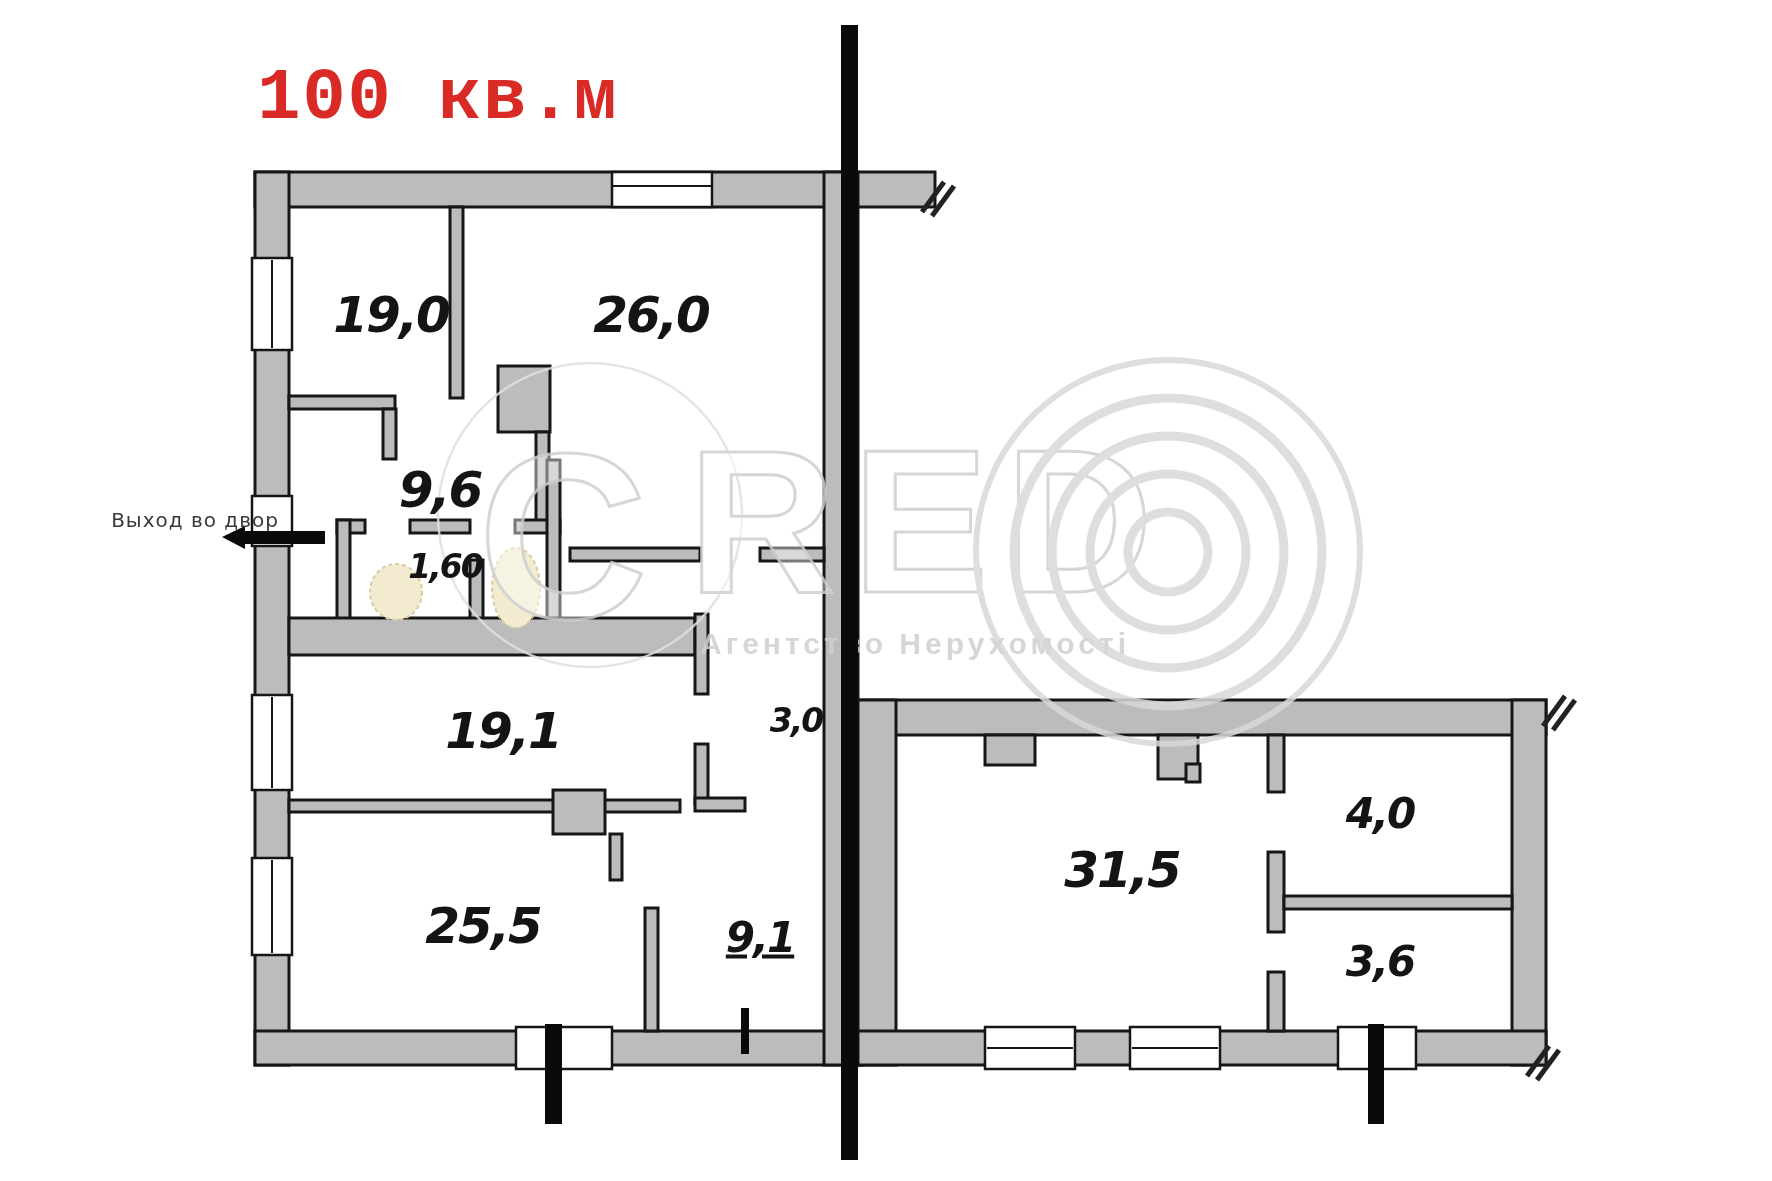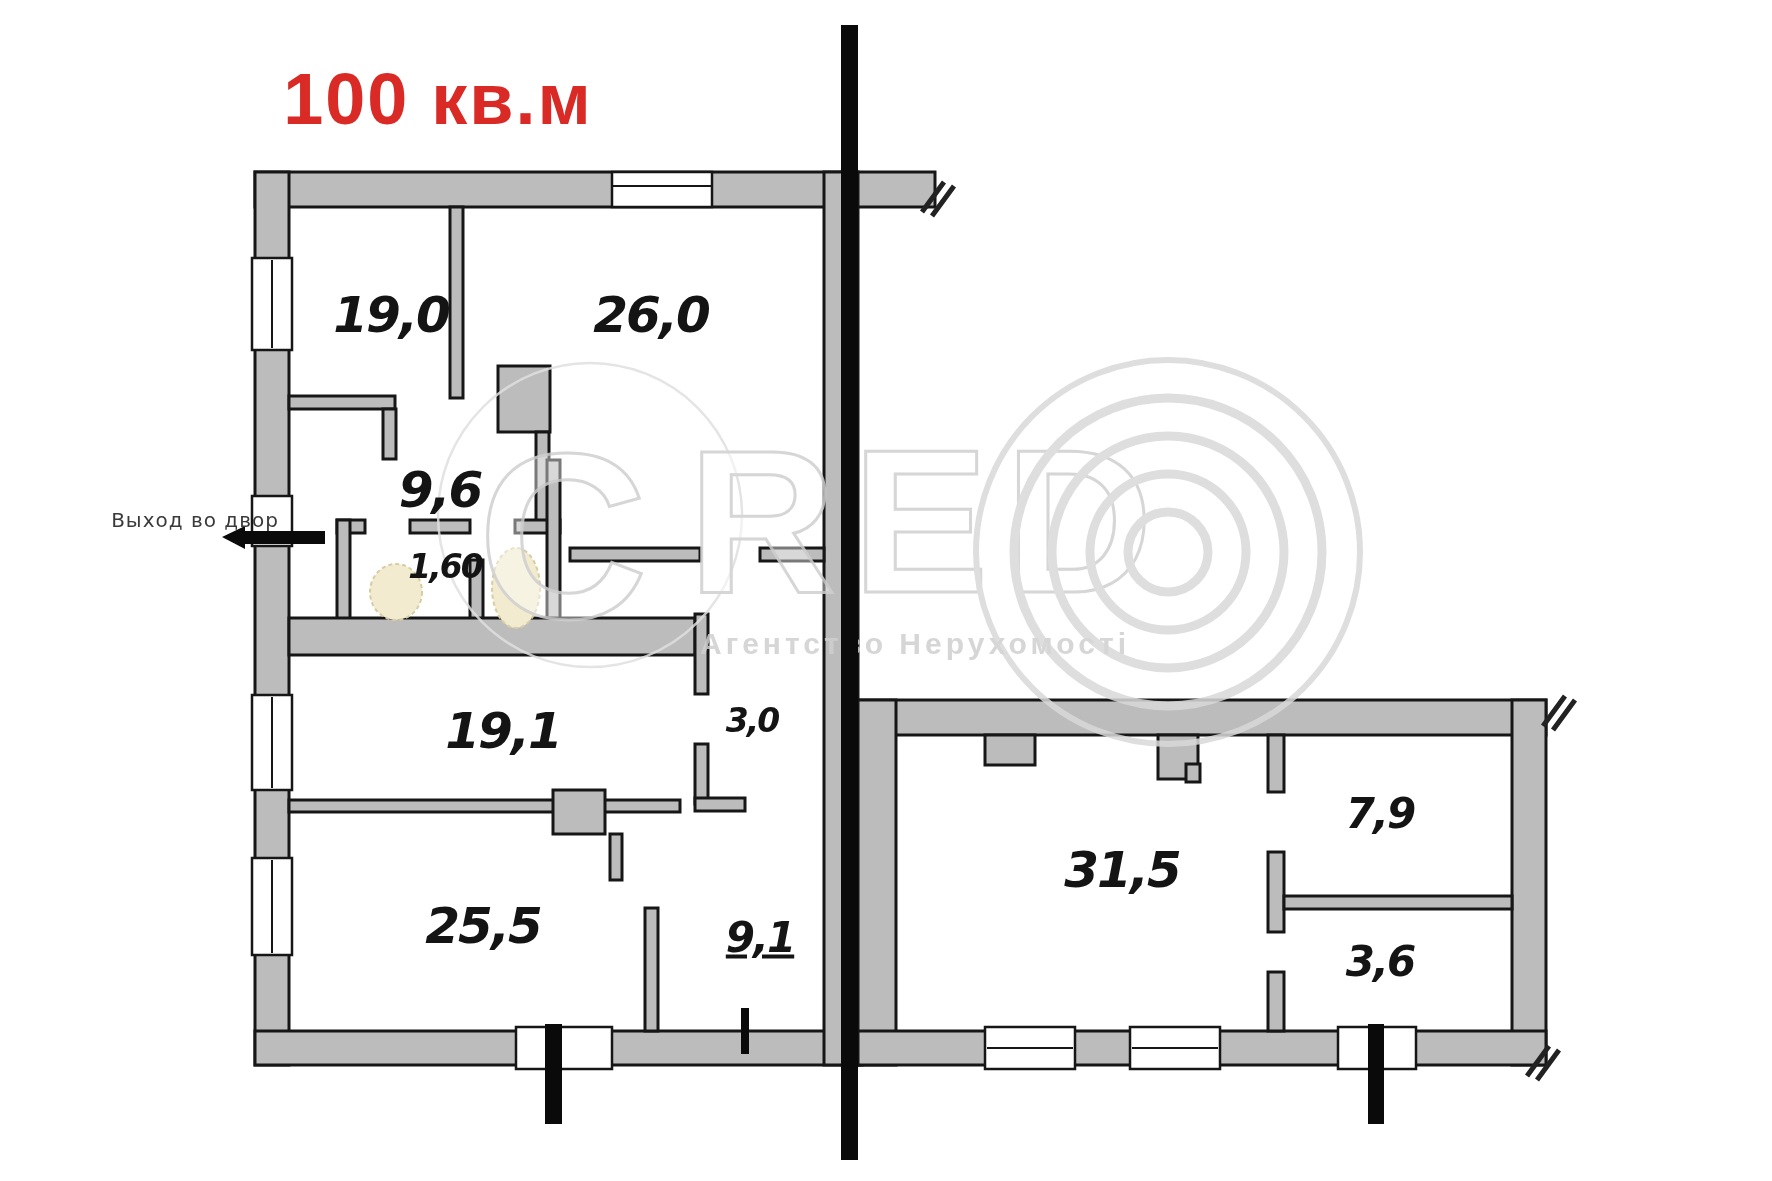--- a/index.html
+++ b/index.html
@@ -10,21 +10,21 @@
   #plan-svg{position:absolute;left:0;top:0;}
   .txt{position:absolute;transform:translate(-50%,-50%);white-space:nowrap;}
   .room-label{
     font-family:"DejaVu Sans",sans-serif;font-style:italic;font-weight:700;
     color:#141414;letter-spacing:-2px;
   }
   .rl-lg{font-size:50px;}
   .rl-md{font-size:42px;}
   .rl-sm{font-size:33px;}
   .area-label{
-    font-family:Liberation Sans, sans-serif;font-weight:700;
+    font-family:Liberation Mono, monospace;font-weight:700;
     color:#d92a25;letter-spacing:2px;text-align:center;
   }
   .al-1{font-size:72px;}
   .al-2{font-size:64px;}
   .exit-label{
     font-family:"DejaVu Sans",sans-serif;font-size:20px;color:#3a3a3a;letter-spacing:1px;
   }
 </style>
 </head>
 <body>
@@ -153,21 +153,21 @@
   <div class="txt area-label al-1" style="left:438px;top:99px;">100 кв.м</div>
 
 
   <div class="txt exit-label" style="left:195px;top:520px;">Выход во двор</div>
 
   <div class="txt room-label rl-lg" style="left:391px;top:315px;">19,0</div>
   <div class="txt room-label rl-lg" style="left:651px;top:315px;">26,0</div>
   <div class="txt room-label rl-lg" style="left:440px;top:490px;">9,6</div>
   <div class="txt room-label rl-sm" style="left:445px;top:566px;">1,60</div>
   <div class="txt room-label rl-lg" style="left:503px;top:731px;">19,1</div>
-  <div class="txt room-label rl-sm" style="left:752px;top:720px;font-style:italic;">3,0</div>
+  <div class="txt room-label rl-sm" style="left:796px;top:720px;font-style:italic;">3,0</div>
   <div class="txt room-label rl-lg" style="left:483px;top:926px;">25,5</div>
   <div class="txt room-label rl-md" style="left:760px;top:937px;text-decoration:underline;">9,1</div>
 
   <div class="txt room-label rl-lg" style="left:1122px;top:870px;">31,5</div>
-  <div class="txt room-label rl-md" style="left:1380px;top:813px;">7,9</div>
+  <div class="txt room-label rl-md" style="left:1380px;top:813px;">4,0</div>
   <div class="txt room-label rl-md" style="left:1380px;top:961px;">3,6</div>
 
 </div>
 
 </body></html>

